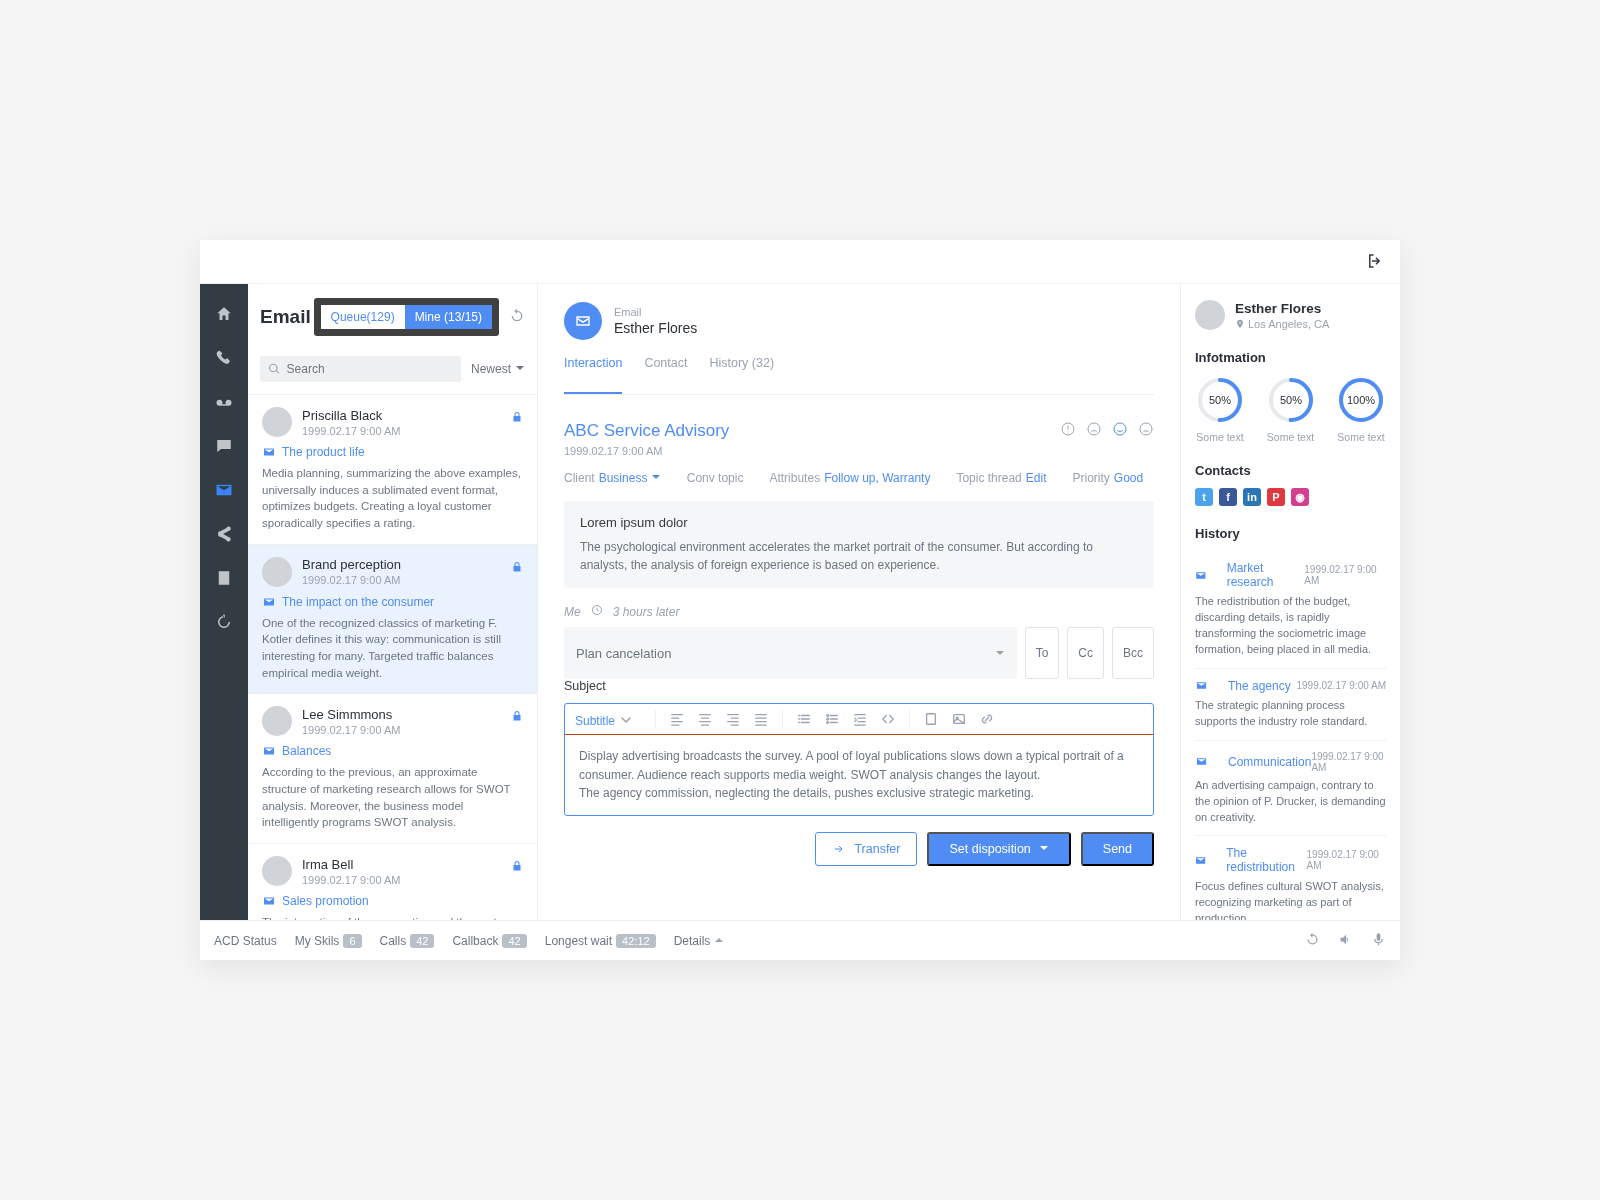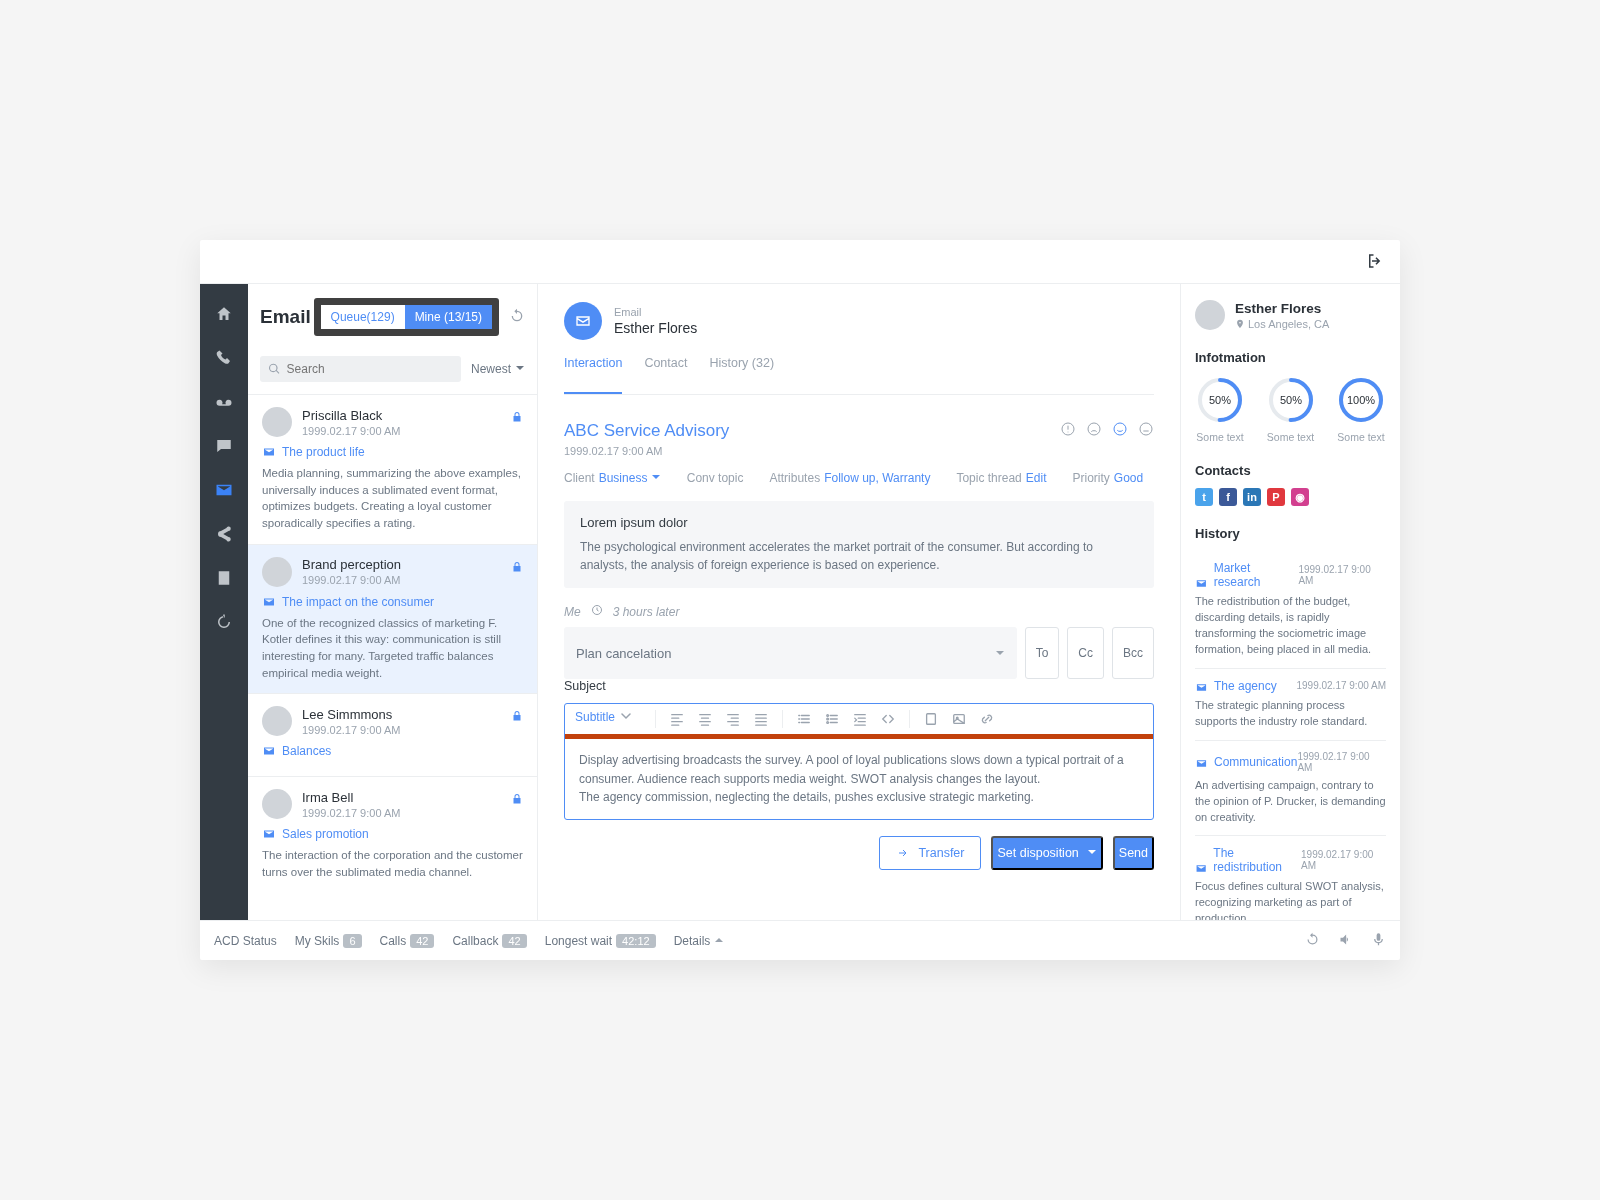--- a/index.html
+++ b/index.html
@@ -61,46 +61,46 @@
   .meta-row b{ color:#4f8df5; font-weight:400; margin-left:4px;}
   .quote{ background:#f5f6f8; border-radius:3px; padding:14px 16px; margin-top:16px; }
   .quote h4{ font-size:13px; color:#333b43; font-weight:500; margin-bottom:8px;}
   .quote p{ font-size:12px; color:#6b7683; line-height:1.5;}
   .me-row{ display:flex; align-items:center; gap:10px; margin-top:16px; font-size:12px; color:#9aa3ae;font-style:italic;}
   .compose-row{ display:flex; gap:8px; margin-top:8px;}
   .select{ flex:1; background:#f5f6f8; border-radius:3px; padding:8px 12px; display:flex; justify-content:space-between; align-items:center; color:#6b7683; cursor:pointer;}
   .chip{ border:1px solid #dfe3e7; border-radius:3px; padding:18px 10px; font-size:12px; color:#6b7683; cursor:pointer;}
   .subject-lbl{ font-size:12.5px; color:#333b43; font-weight:500;}
   .editor{ border:1px solid #4f8df5; border-radius:3px; margin-top:10px; }
-  .toolbar{ display:flex; align-items:flex-start; border-bottom:5px solid #c2410c; padding:6px 10px; gap:0; }
+  .toolbar{ display:flex; align-items:flex-end; border-bottom:1px solid #c2410c; padding:6px 10px; gap:0; }
   .toolbar .grp{display:flex; gap:10px; padding:0 12px; border-left:1px solid #eceef0;}
   .toolbar .grp:first-child{border-left:none; padding-left:0;}
   .toolbar .btn{ color:#9aa3ae; cursor:pointer; width:18px; height:18px; display:flex;align-items:center;justify-content:center;}
   .toolbar .btn svg{width:14px;height:14px;fill:currentColor;}
   .style-sel{ color:#4f8df5; font-size:12px; display:flex; align-items:center; gap:6px; cursor:pointer; padding-right:12px;}
   .editor-body{ padding:12px 14px; font-size:12px; color:#6b7683; line-height:1.55; min-height:80px;}
   .actions{ display:flex; justify-content:flex-end; gap:10px; margin-top:16px;}
   .btn-o{ border:1px solid #4f8df5; color:#4f8df5; background:#fff; padding:8px 16px; border-radius:3px; font-size:12.5px; display:flex;align-items:center;gap:8px;cursor:pointer;}
-  .btn-p{ background:#4f8df5; color:#fff; padding:8px 4px; border-radius:3px; font-size:12.5px; display:flex;align-items:center;gap:8px;cursor:pointer;}
+  .btn-p{ background:#4f8df5; color:#fff; padding:8px 20px; border-radius:3px; font-size:12.5px; display:flex;align-items:center;gap:8px;cursor:pointer;}
   
   .right{ width:220px; border-left:1px solid #eceef0; padding:16px 14px; overflow:auto;}
   .r-hdr{display:flex;gap:10px;align-items:center;}
   .r-name{font-size:13.5px;font-weight:600;color:#2b3138;}
   .r-loc{font-size:11px;color:#9aa3ae;display:flex;align-items:center;gap:3px;margin-top:2px;}
   .r-sec{font-size:13px;font-weight:600;color:#2b3138;margin-top:20px;margin-bottom:10px;}
   .gauges{display:flex;justify-content:space-between;gap:6px;}
   .gauge{display:flex;flex-direction:column;align-items:center;gap:6px;}
   .gauge svg{width:50px;height:50px;}
   .gauge .cap{font-size:10.5px;color:#9aa3ae;}
   .socials{display:flex;gap:6px;margin-top:2px;}
   .socials span{width:18px;height:18px;border-radius:3px;display:flex;align-items:center;justify-content:center;color:#fff;font-size:11px;font-weight:bold;}
   .hist-item{padding:10px 0;border-bottom:1px solid #eceef0;}
   .hist-item:last-child{border-bottom:none;}
   .hist-top{display:flex;justify-content:space-between;align-items:center;}
-  .hist-subj{display:flex;align-items:flex-end;gap:6px;color:#4f8df5;font-size:12px;}
+  .hist-subj{display:flex;align-items:center;gap:20px;color:#4f8df5;font-size:12px;}
   .hist-subj svg{width:13px;height:11px;fill:currentColor;}
   .hist-time{font-size:10px;color:#9aa3ae;}
   .hist-exc{font-size:11px;color:#6b7683;line-height:1.45;margin-top:5px;}
   
   .footer{height:40px;border-top:1px solid #eceef0;display:flex;align-items:center;padding:0 14px;gap:18px;font-size:12px;color:#6b7683;}
   .footer .badge{background:#b8bfc6;color:#fff;border-radius:3px;padding:1px 6px;font-size:11px;margin-left:4px;}
   .footer .spacer{flex:1;}
   .footer svg{width:15px;height:15px;fill:#9aa3ae;cursor:pointer;}
   .chev{display:inline-block;transform:rotate(0);}
   .chev svg{width:10px;height:10px;fill:currentColor;}
@@ -237,20 +237,21 @@
                 <div class="name">Lee Simmmons</div>
                 <div class="time">1999.02.17 9:00 AM</div>
               </div>
             </div>
             <div class="subj">
               <svg viewBox="0 0 24 24">
                 <path d="M2 5h20v14H2V5zm2 2v.4l8 5 8-5V7H4z"></path>
               </svg>
               <span>Balances</span>
             </div>
+            <div class="excerpt">According to the previous, an approximate structure of marketing research allows for SWOT analysis. Moreover, the business model intelligently programs SWOT analysis.</div>
           </div>
           <div class="card">
             <span class="lock"><svg viewBox="0 0 24 24">
                 <path d="M7 10V7a5 5 0 0110 0v3h2v11H5V10h2zm2 0h6V7a3 3 0 00-6 0v3z"></path>
               </svg></span>
             <div class="card-head">
               <div class="avatar"></div>
               <div>
                 <div class="name">Irma Bell</div>
                 <div class="time">1999.02.17 9:00 AM</div>

